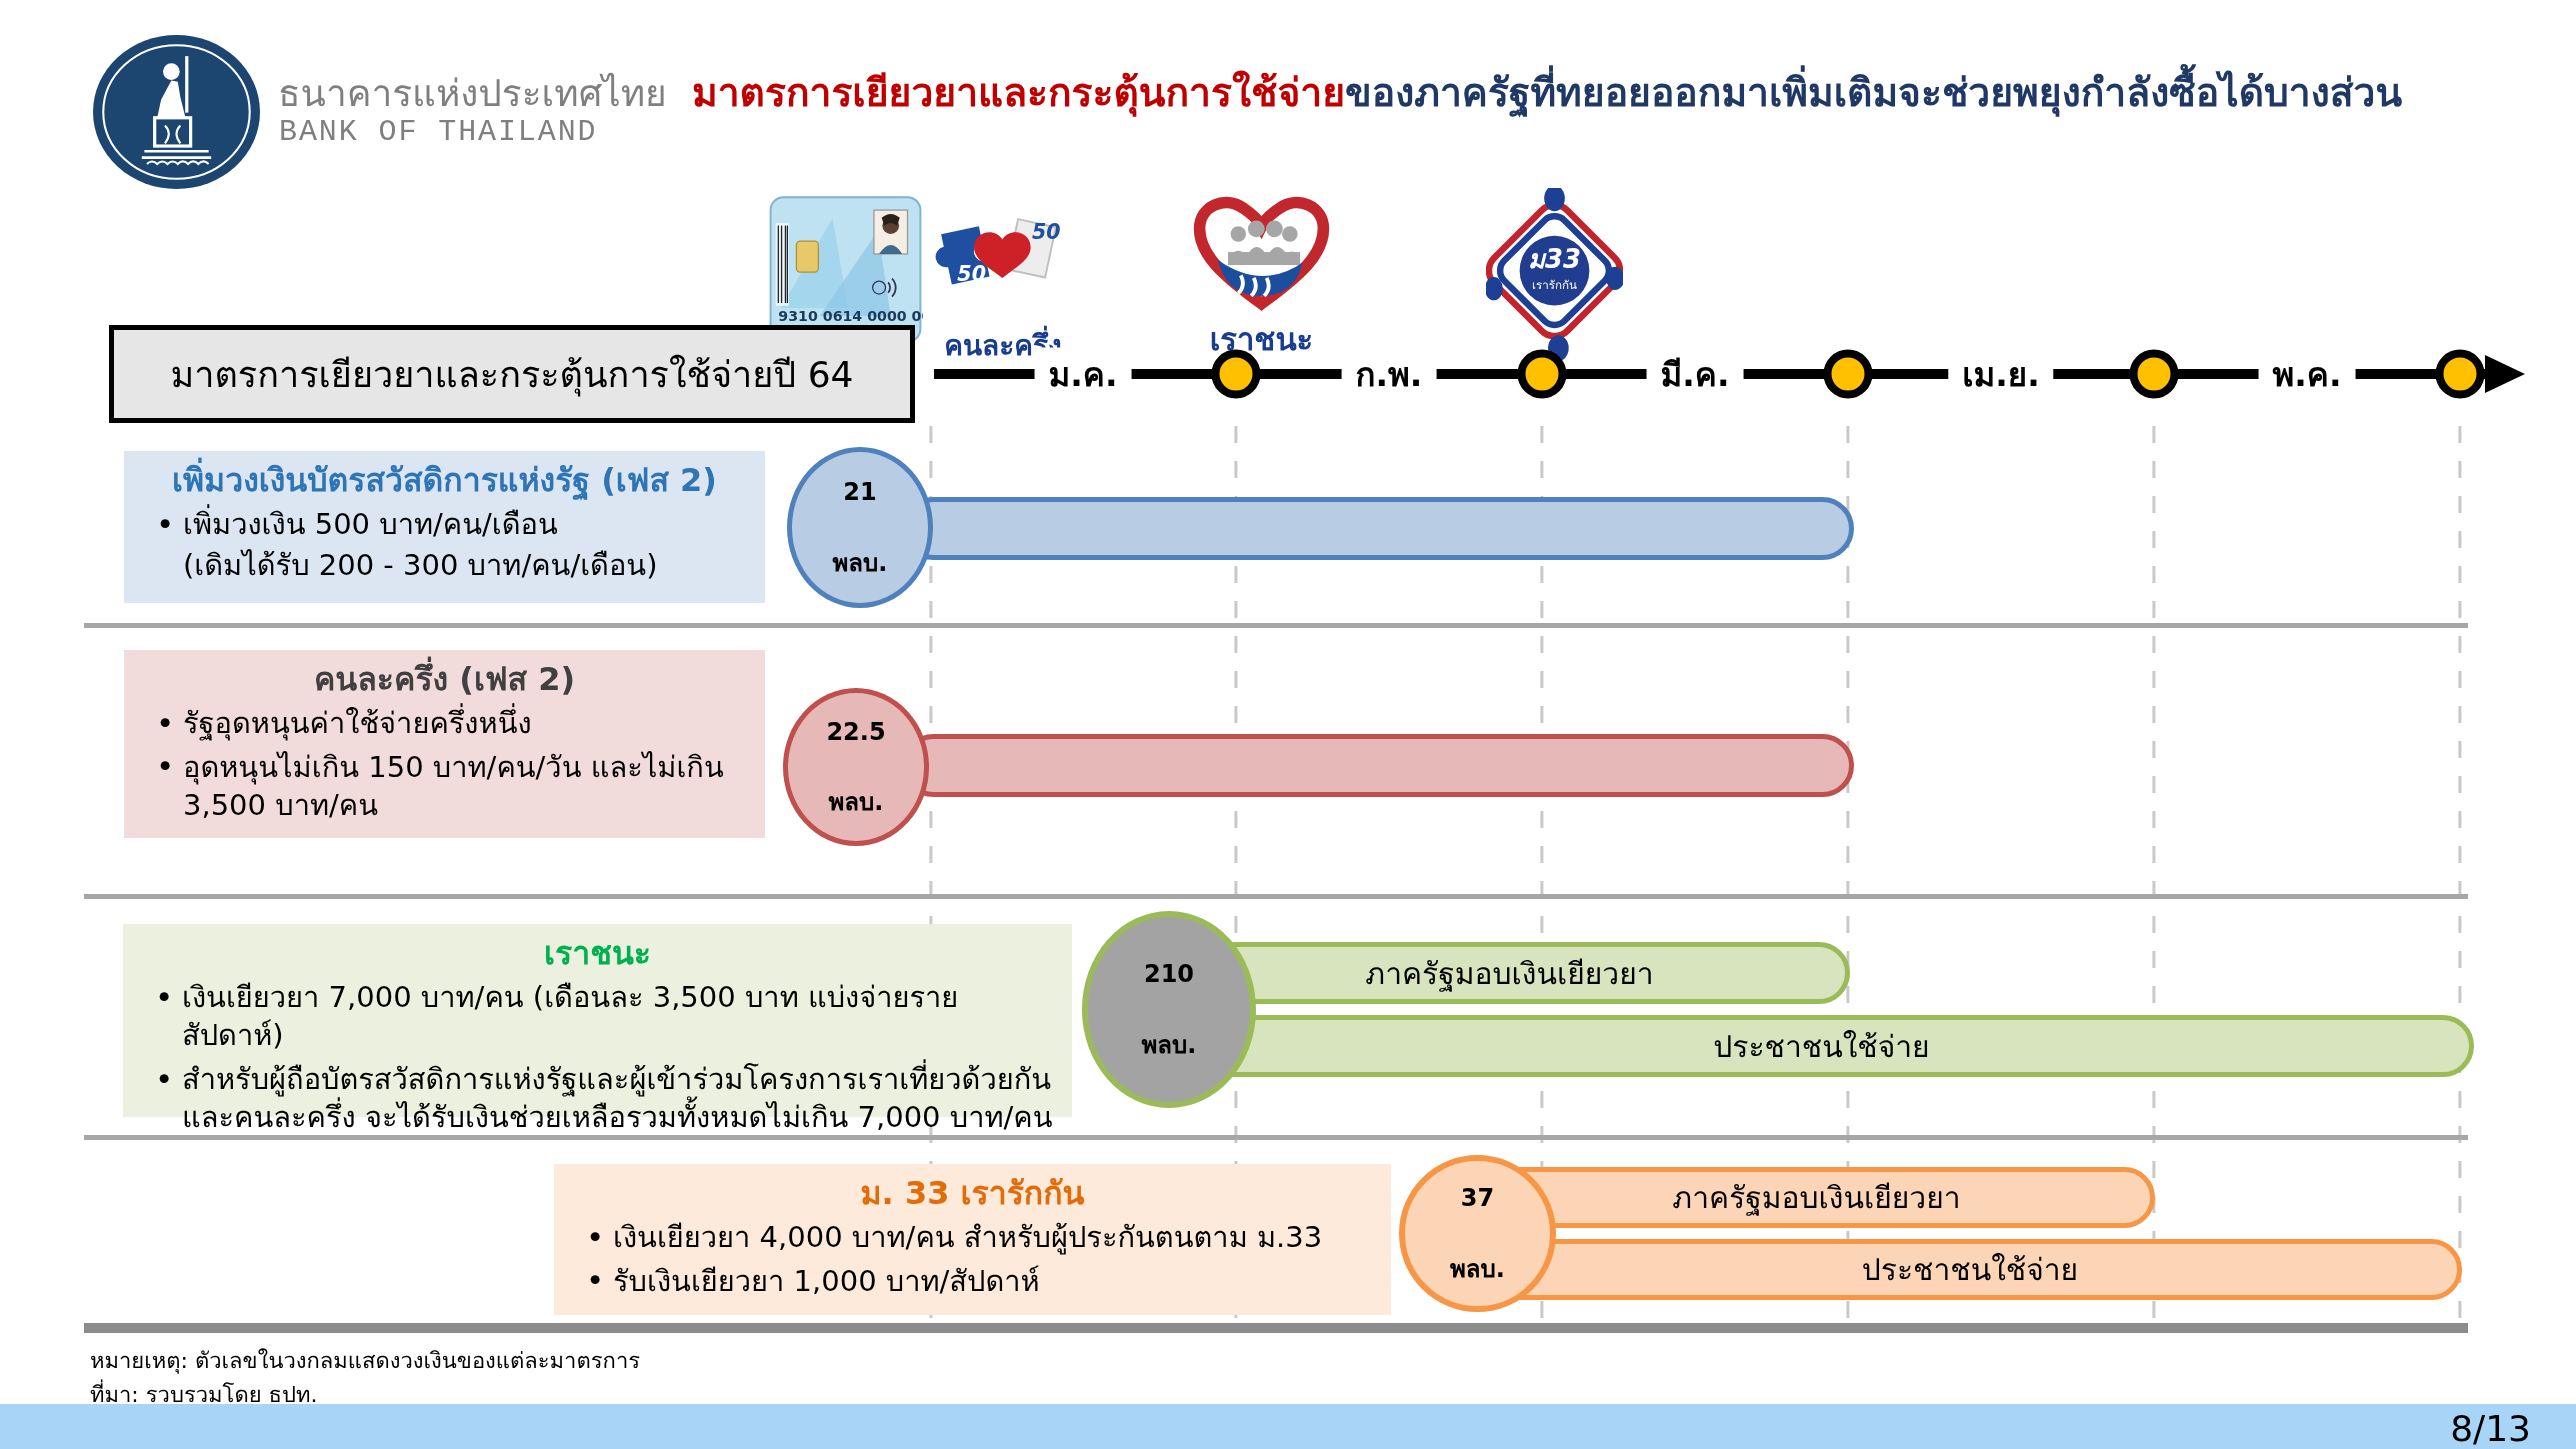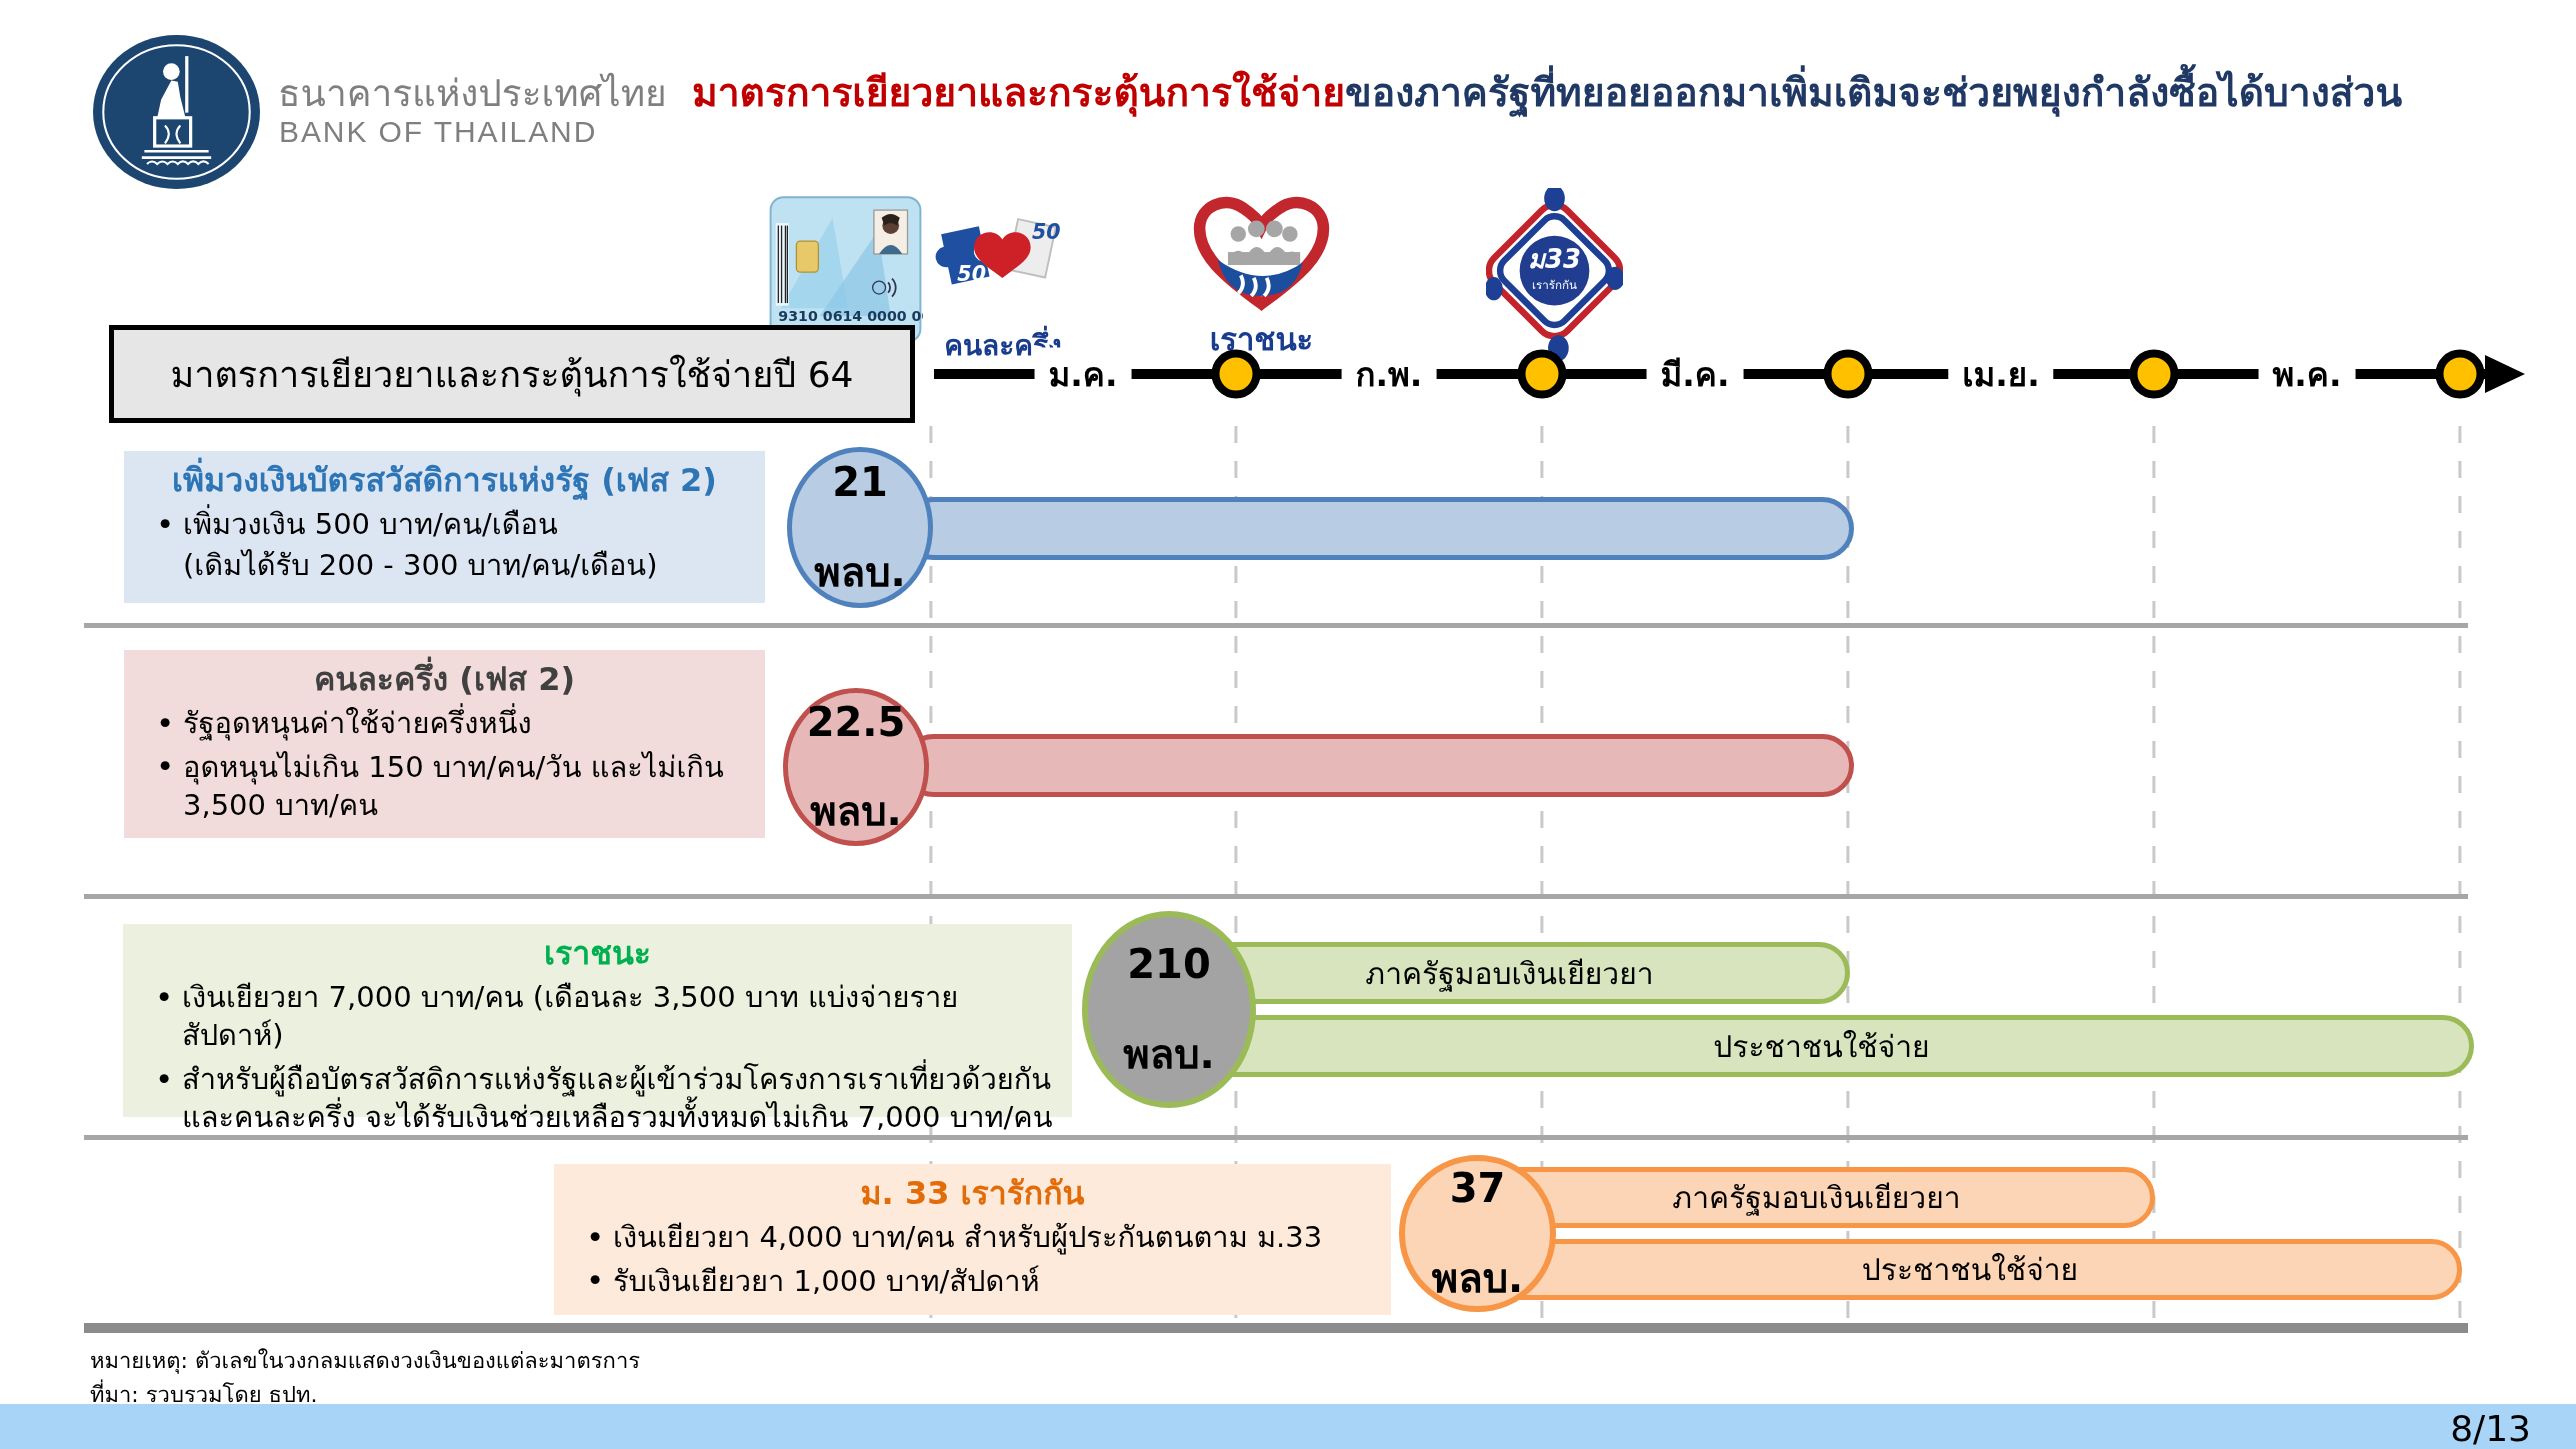--- a/index.html
+++ b/index.html
@@ -4,21 +4,21 @@
 <style>
   html,body{margin:0;padding:0;background:#ffffff;}
   .slide{
     position:relative;width:2576px;height:1449px;background:#ffffff;overflow:hidden;
     font-family:"DejaVu Sans","Liberation Sans",sans-serif;color:#000;
   }
   
   .bot-logo{position:absolute;left:90px;top:33px;width:173px;height:158px;}
   .org-th{position:absolute;left:278px;top:63px;font-size:37px;color:#7F7F7F;white-space:nowrap;}
   .org-en{position:absolute;left:279px;top:115px;font-size:30px;color:#7F7F7F;letter-spacing:1.9px;
-          font-family:Liberation Sans, sans-serif;white-space:nowrap;}
+          font-family:Liberation Mono, monospace;white-space:nowrap;}
   .main-title{position:absolute;left:692px;top:61px;font-size:39px;font-weight:bold;white-space:nowrap;}
   .main-title .t-red{color:#C00000;}
   .main-title .t-navy{color:#1F3864;}
   
   .badge{position:absolute;}
   .badge-label{font-weight:bold;color:#1A3C8F;text-align:center;white-space:nowrap;}
   
   .tl-box{position:absolute;left:109px;top:325px;width:806px;height:98px;background:#E7E6E6;
           border:5.2px solid #000;box-sizing:border-box;display:flex;align-items:center;justify-content:center;
           font-size:36px;font-weight:normal;white-space:nowrap;z-index:4;}
@@ -35,21 +35,21 @@
   .sep{position:absolute;left:84px;width:2384px;height:5.2px;background:#A6A6A6;z-index:1;}
   .sep.thick{height:9.7px;background:#8C8C8C;}
   .info-box{position:absolute;box-sizing:border-box;padding:9px 18px 6.4px 18px;display:flex;
             flex-direction:column;z-index:1;}
   .sec-title{font-size:32px;font-weight:bold;text-align:center;line-height:1.25;}
   .bullet{font-size:29px;line-height:1.32;position:relative;padding-left:41px;margin-top:5.2px;}
   .bullet::before{content:"\2022";position:absolute;left:14px;top:-1.3px;font-size:31px;}
   .bullet-cont{font-size:29px;line-height:1.32;padding-left:41px;margin-top:2.6px;}
   .budget{position:absolute;border-radius:50%;box-sizing:border-box;display:flex;flex-direction:column;
           align-items:center;justify-content:center;z-index:3;font-weight:600;line-height:1.18;
-          font-size:40px;text-align:left;gap:42px;}
+          font-size:24px;text-align:left;gap:42px;}
   .bar{position:absolute;box-sizing:border-box;border-radius:33px;display:flex;align-items:center;
        justify-content:center;font-size:30px;z-index:2;}
   
   .note{position:absolute;left:90px;font-size:22px;white-space:nowrap;z-index:1;}
   .footer-bar{position:absolute;left:0;top:1404px;width:2576px;height:45px;background:#A8D4F8;z-index:1;}
   .page-num{position:absolute;right:45px;top:1408px;font-size:36px;z-index:2;}
 </style>
 </head>
 <body>
 

